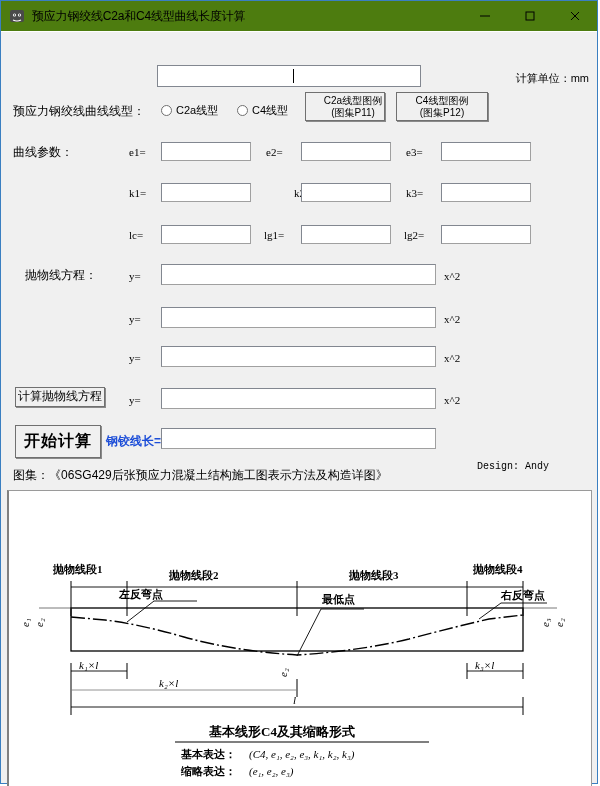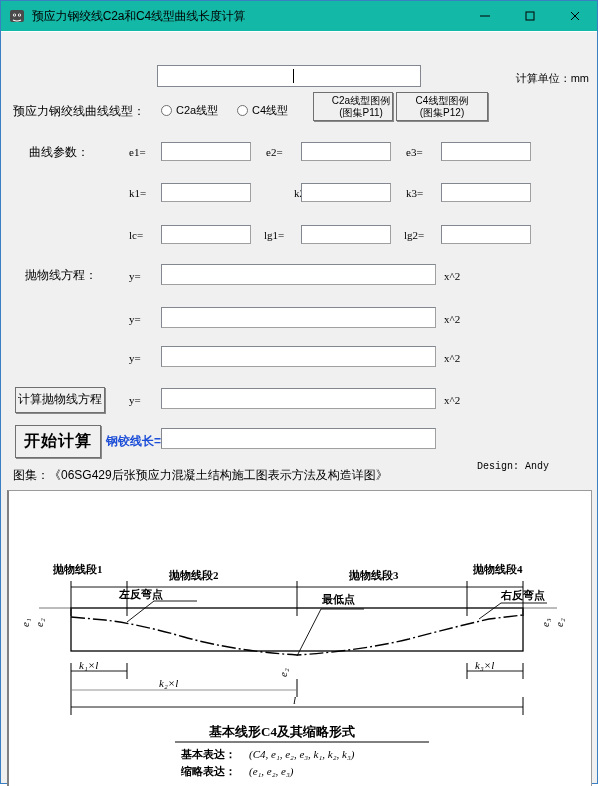--- a/index.html
+++ b/index.html
@@ -19,21 +19,21 @@
     border: 1px solid #3a7fc1;
     box-sizing: border-box;
     background: #f0f0f0;
     display: flex;
     flex-direction: column;
     position: relative;
   }
   
   .titlebar {
     height: 30px;
-    background: #14b8a6;
+    background: #4d7c0f;
     display: flex;
     align-items: center;
     flex: none;
     border-bottom: 1px solid #ffffff;
   }
   .title-icon {
     width: 16px;
     height: 16px;
     margin-left: 8px;
     margin-right: 7px;
@@ -282,30 +282,30 @@
 
     <div class="radio-wrap" style="left:160px; top:71px;">
       <span class="radio-dot"></span>
       <span>C2a线型</span>
     </div>
     <div class="radio-wrap" style="left:236px; top:71px;">
       <span class="radio-dot"></span>
       <span>C4线型</span>
     </div>
 
-    <div class="btn" style="left:312px; top:60px; width:80px; height:29px;padding-left:16px;">
+    <div class="btn" style="left:304px; top:60px; width:80px; height:29px;padding-left:16px;">
       <span>C2a线型图例</span>
       <span>(图集P11)</span>
     </div>
     <div class="btn" style="left:395px; top:60px; width:92px; height:29px;">
       <span>C4线型图例</span>
       <span>(图集P12)</span>
     </div>
 
-    <div class="lbl" style="left:28px; top:112px;">曲线参数：</div>
+    <div class="lbl" style="left:12px; top:112px;">曲线参数：</div>
 
     <div class="lbl-small" style="left:128px; top:114px;">e1=</div>
     <input class="tb" style="left: 160px; top: 110px; width: 90px; height: 19px;" value="">
     <div class="lbl-small" style="left:265px; top:114px;">e2=</div>
     <input class="tb" style="left: 300px; top: 110px; width: 90px; height: 19px;" value="">
     <div class="lbl-small" style="left:405px; top:114px;">e3=</div>
     <input class="tb" style="left: 440px; top: 110px; width: 90px; height: 19px;" value="">
 
     <div class="lbl-small" style="left:128px; top:155px;">k1=</div>
     <input class="tb" style="left: 160px; top: 151px; width: 90px; height: 19px;" value="">
@@ -328,21 +328,21 @@
     <div class="lbl-small" style="left:443px; top:238px;">x^2</div>
 
     <div class="lbl-small" style="left:128px; top:281px;">y=</div>
     <input class="tb" style="left: 160px; top: 275px; width: 275px; height: 21px;" value="">
     <div class="lbl-small" style="left:443px; top:281px;">x^2</div>
 
     <div class="lbl-small" style="left:128px; top:320px;">y=</div>
     <input class="tb" style="left: 160px; top: 314px; width: 275px; height: 21px;" value="">
     <div class="lbl-small" style="left:443px; top:320px;">x^2</div>
 
-    <div class="btn btn-mid" style="left:14px; top:355px; width:90px; height:26px;">
+    <div class="btn btn-mid" style="left:14px; top:355px; width:90px; height:20px;">
       <span>计算抛物线方程</span>
     </div>
     <div class="lbl-small" style="left:128px; top:362px;">y=</div>
     <input class="tb" style="left: 160px; top: 356px; width: 275px; height: 21px;" value="">
     <div class="lbl-small" style="left:443px; top:362px;">x^2</div>
 
     <div class="btn btn-big" style="left:14px; top:393px; width:86px; height:33px;">
       <span>开始计算</span>
     </div>
     <div class="red-lbl" style="left:105px; top:401px;">钢铰线长=</div>

